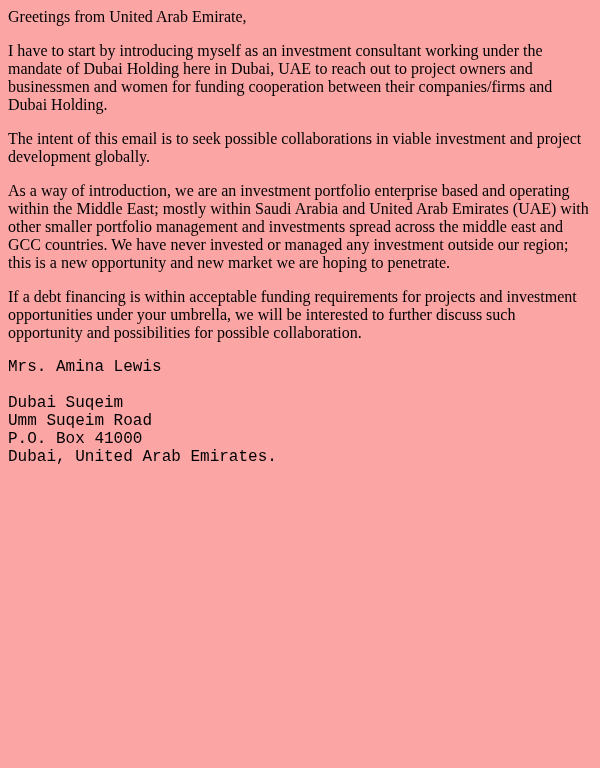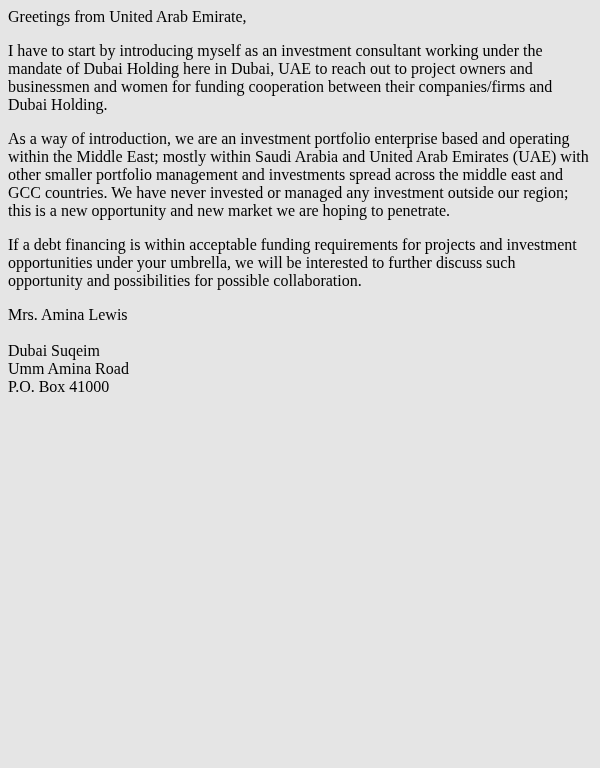--- a/index.html
+++ b/index.html
@@ -9,42 +9,45 @@
     margin: 0;
     width: 600px;
     height: 768px;
     overflow: hidden;
   }
   .email-body {
     box-sizing: border-box;
     width: 600px;
     min-height: 768px;
     padding: 8px;
-    background: #e5e5e5;
+    background: #fca5a5;
     color: #000000;
     font-family: "Liberation Serif", serif;
     font-size: 16px;
     line-height: normal;
   }
   .email-body p {
     margin: 0 0 16px 0;
     padding: 0;
   }
   .email-body p.signature-block {
     margin-bottom: 0;
+    font-family: Liberation Mono, monospace;
   }
 </style>
 </head>
 <body>
 
 <div class="email-body">
   <p>Greetings from United Arab Emirate,</p>
   <p>I have to start by introducing myself as an investment consultant working under the mandate of Dubai Holding here in Dubai, UAE to reach out to project owners and businessmen and women for funding cooperation between their companies/firms and Dubai Holding.</p>
+  <p>The intent of this email is to seek possible collaborations in viable investment and project development globally.</p>
   <p>As a way of introduction, we are an investment portfolio enterprise based and operating within the Middle East; mostly within Saudi Arabia and United Arab Emirates (UAE) with other smaller portfolio management and investments spread across the middle east and GCC countries. We have never invested or managed any investment outside our region; this is a new opportunity and new market we are hoping to penetrate.</p>
   <p>If a debt financing is within acceptable funding requirements for projects and investment opportunities under your umbrella, we will be interested to further discuss such opportunity and possibilities for possible collaboration.</p>
   <p class="signature-block">
     <span>Mrs. Amina Lewis</span><br>
     <br>
     <span>Dubai Suqeim</span><br>
-    <span>Umm Amina Road</span><br>
+    <span>Umm Suqeim Road</span><br>
     <span>P.O. Box 41000</span><br>
+    <span>Dubai, United Arab Emirates.</span>
   </p>
 </div>
 
 </body></html>

